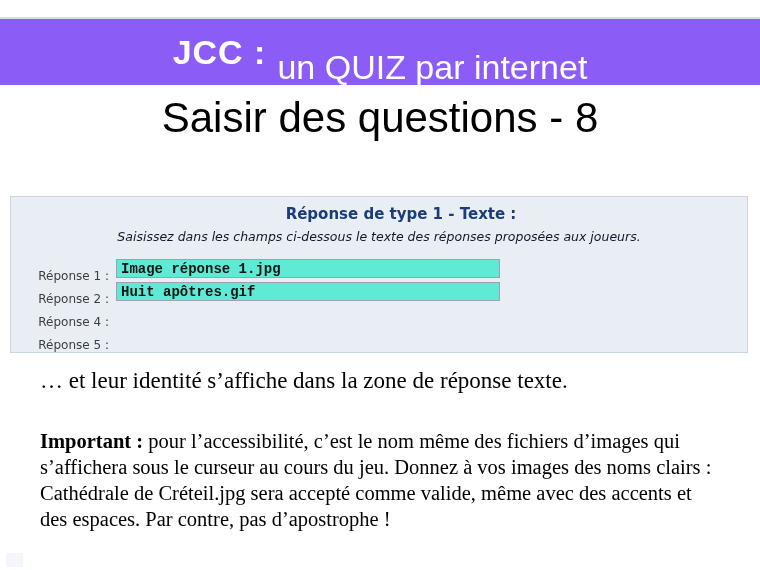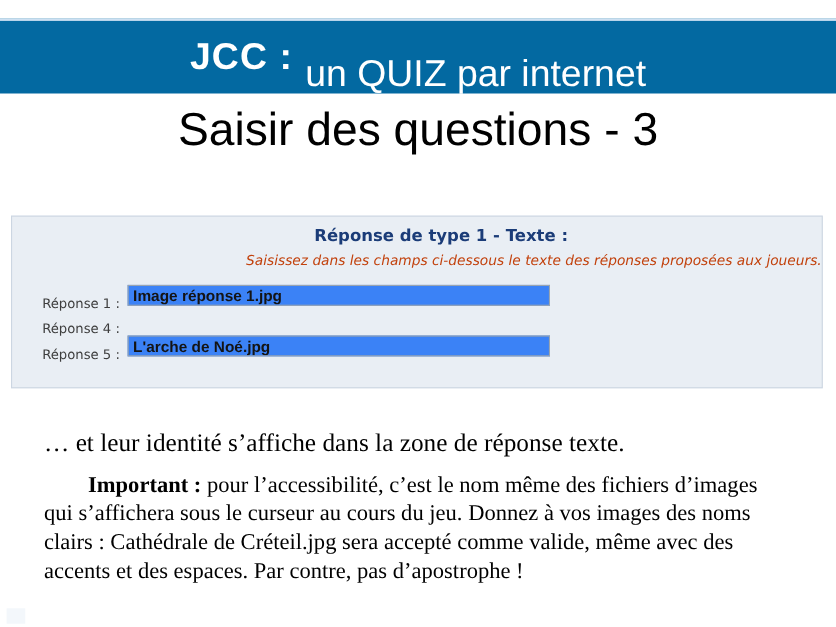--- a/index.html
+++ b/index.html
@@ -7,21 +7,21 @@
     width: 760px; height: 570px;
     background: #ffffff;
     font-family: "Liberation Sans", sans-serif;
     overflow: hidden;
   }
   .slide { position: relative; width: 760px; height: 570px; background: #ffffff; }
 
   
   .banner {
     position: absolute; left: 0; top: 17px; width: 760px; height: 66px;
-    background: #0369a1;
+    background: #8b5cf6;
     border-top: 2px solid #cde0f2;
     display: flex; align-items: center; justify-content: center;
     color: #ffffff;
     font-size: 34px;
     white-space: pre;
   }
   .banner .brand { font-weight: 800; letter-spacing: 1px; margin-right: 11px; }
   .banner .banner-title { font-weight: 400; margin-top: 30px; }
 
   
@@ -39,90 +39,93 @@
     border: 1px solid #ccd6e2;
     font-family: "DejaVu Sans", sans-serif;
   }
   .panel-heading {
     margin-top: 8px;
     text-align: center;
     font-size: 15px; font-weight: bold; color: #1b3c78; padding-left: 44px;
   }
   .panel-subtitle {
     margin-top: 6px;
-    text-align: right;
+    text-align: center;
     font-style: italic;
-    font-size: 12.5px; color: #c2410c;
+    font-size: 12.5px; color: #0f172a;
   }
   .fields { margin-top: 13px; }
   .field-row {
     display: flex; align-items: center;
     height: 23px; padding-left: 20px;
   }
   .field-label {
     width: 78px; text-align: right;
     font-size: 12px; color: #3d3d3d;
     margin-right: 7px;
     white-space: nowrap;
     margin-top: 15px;
   }
   .field-input {
     width: 374px; height: 17px;
     border: 1px solid #9aa4af;
-    background: #3b82f6;
-    font-family: Liberation Sans, sans-serif;
+    background: #5eead4;
+    font-family: Liberation Mono, monospace;
     font-size: 14px; font-weight: bold; color: #141414;
     padding: 0 4px;
   }
 
   
   .caption {
-    position: absolute; left: 40px; top: 390px; width: 690px; margin: 0;
+    position: absolute; left: 40px; top: 368px; width: 690px; margin: 0;
     font-family: "Liberation Serif", serif;
     font-size: 23px; color: #000000;
   }
   .important {
     position: absolute; left: 40px; top: 428px; width: 672px; margin: 0;
     font-family: "Liberation Serif", serif;
     font-size: 20.5px; line-height: 26px; color: #000000;
   }
-  .important .bold { font-weight: bold; margin-left: 40px; }
+  .important .bold { font-weight: bold; }
 
   
   .corner-square {
     position: absolute; left: 6px; top: 553px; width: 17px; height: 14px;
     background: #f3f7fb;
   }
 </style>
 </head>
 <body>
 
 <div class="slide">
 
   <div class="banner">
     <span class="brand">JCC :</span>
     <span class="banner-title">un QUIZ par internet</span>
   </div>
 
-  <h1 class="slide-title">Saisir des questions - 3</h1>
+  <h1 class="slide-title">Saisir des questions - 8</h1>
 
   <div class="panel">
     <div class="panel-heading">Réponse de type 1 - Texte :</div>
     <div class="panel-subtitle">Saisissez dans les champs ci-dessous le texte des réponses proposées aux joueurs.</div>
     <div class="fields">
       <div class="field-row">
         <label class="field-label">Réponse 1 :</label>
         <input class="field-input" type="text" value="Image réponse 1.jpg" style="">
       </div>
       <div class="field-row">
+        <label class="field-label">Réponse 2 :</label>
+        <input class="field-input" type="text" value="Huit apôtres.gif" style="">
+      </div>
+      <div class="field-row">
         <label class="field-label">Réponse 4 :</label>
       </div>
       <div class="field-row">
         <label class="field-label">Réponse 5 :</label>
-        <input class="field-input" type="text" value="L'arche de Noé.jpg" style="">
       </div>
     </div>
   </div>
 
   <p class="caption">… et leur identité s’affiche dans la zone de réponse texte.</p>
 
   <p class="important"><span class="bold">Important :</span><span> pour l’accessibilité, c’est le nom même des fichiers d’images qui s’affichera sous le curseur au cours du jeu. Donnez à vos images des noms clairs : Cathédrale de Créteil.jpg sera accepté comme valide, même avec des accents et des espaces. Par contre, pas d’apostrophe !</span></p>
 
   <div class="corner-square"></div>
 

